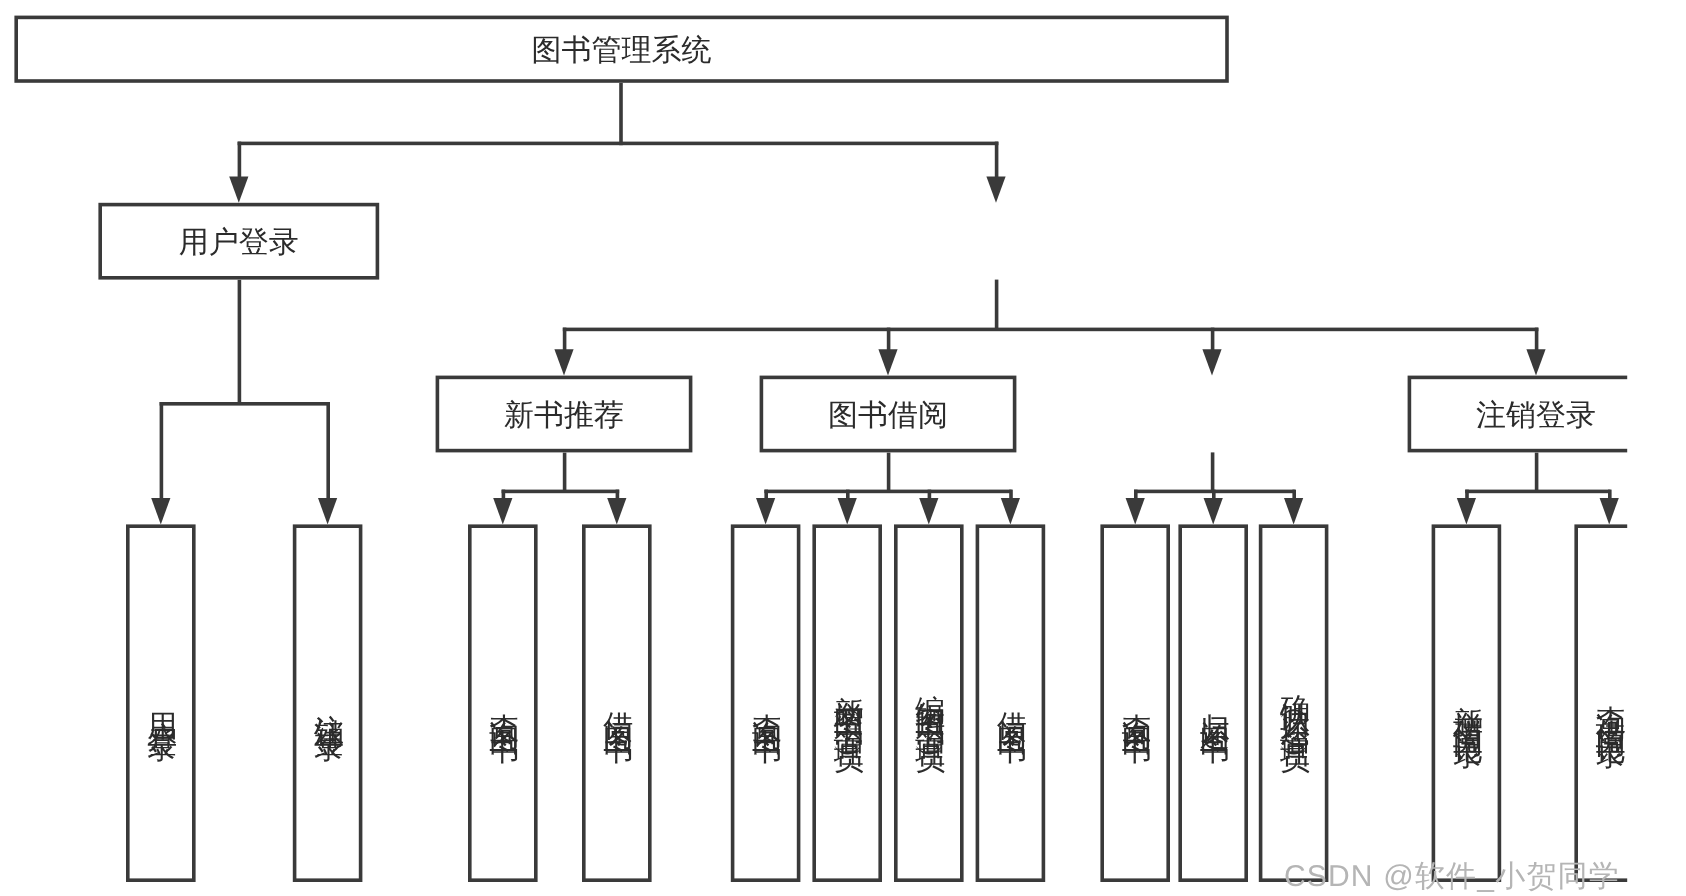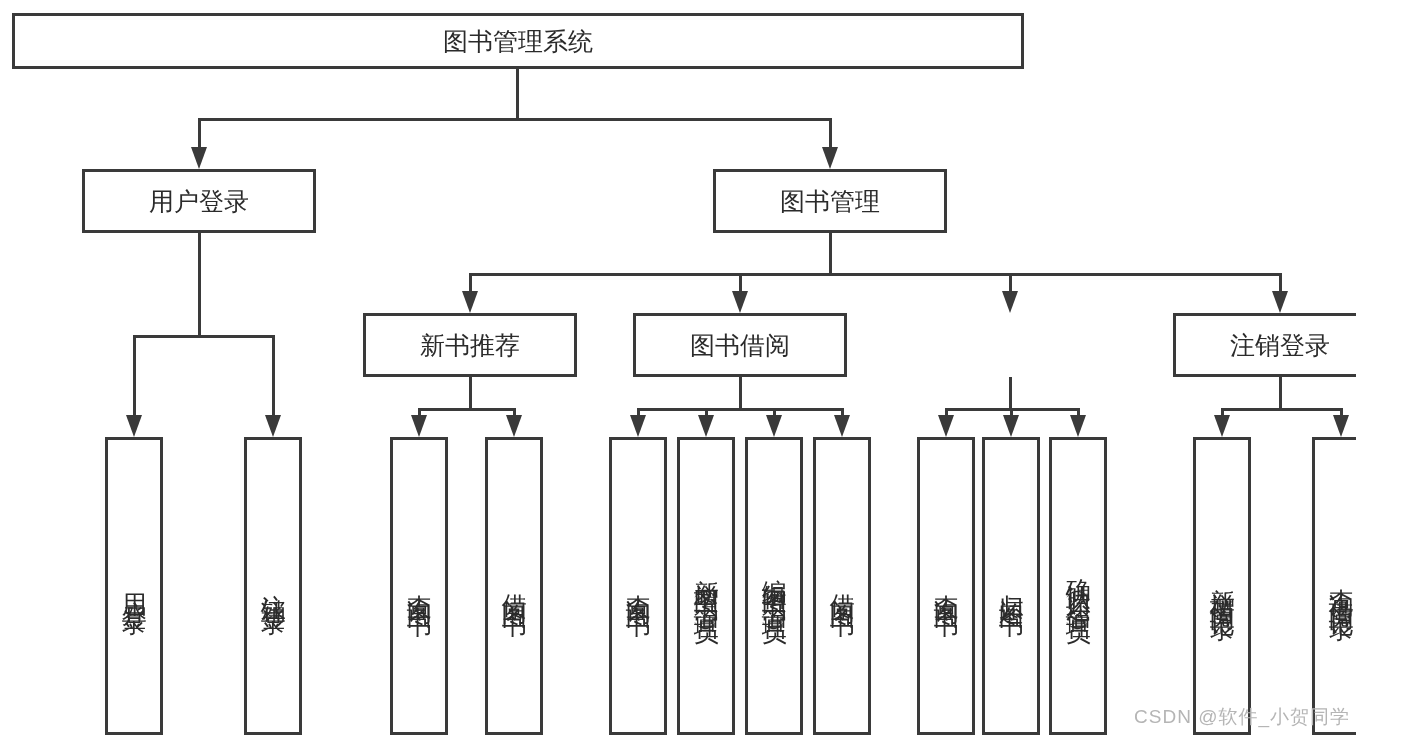--- a/index.html
+++ b/index.html
@@ -47,22 +47,22 @@
     position: absolute;
     width: 0; height: 0;
     border-left: 8px solid transparent;
     border-right: 8px solid transparent;
     border-top: 22px solid var(--line, #3a3a3a);
     z-index: 1;
   }
   .watermark {
     position: absolute;
     right: 6px;
-    bottom: 17px;
-    font-size: 19px;
+    bottom: 1px;
+    font-size: 25px;
     color: var(--wm, #b5b5b5);
     letter-spacing: 1px;
     z-index: 3;
     white-space: nowrap;
   }
 </style>
 </head>
 <body>
 
 <div class="canvas">
@@ -126,23 +126,20 @@
   <div class="vl" style="left:1340px;top:408px;height:12px"></div>
   <div class="ah" style="left:1333px;top:415px"></div>
 
   <div class="node" style="left:12px;top:13px;width:1012px;height:56px">
     <span>图书管理系统</span>
   </div>
 
   <div class="node" style="left:82px;top:169px;width:234px;height:64px">
     <span>用户登录</span>
   </div>
-  <div class="node" style="left:713px;top:169px;width:234px;height:64px">
-    <span>图书管理</span>
-  </div>
 
   <div class="node" style="left:363px;top:313px;width:214px;height:64px">
     <span>新书推荐</span>
   </div>
   <div class="node" style="left:633px;top:313px;width:214px;height:64px">
     <span>图书借阅</span>
   </div>
   <div class="node" style="left:1173px;top:313px;width:214px;height:64px">
     <span>注销登录</span>
   </div>

